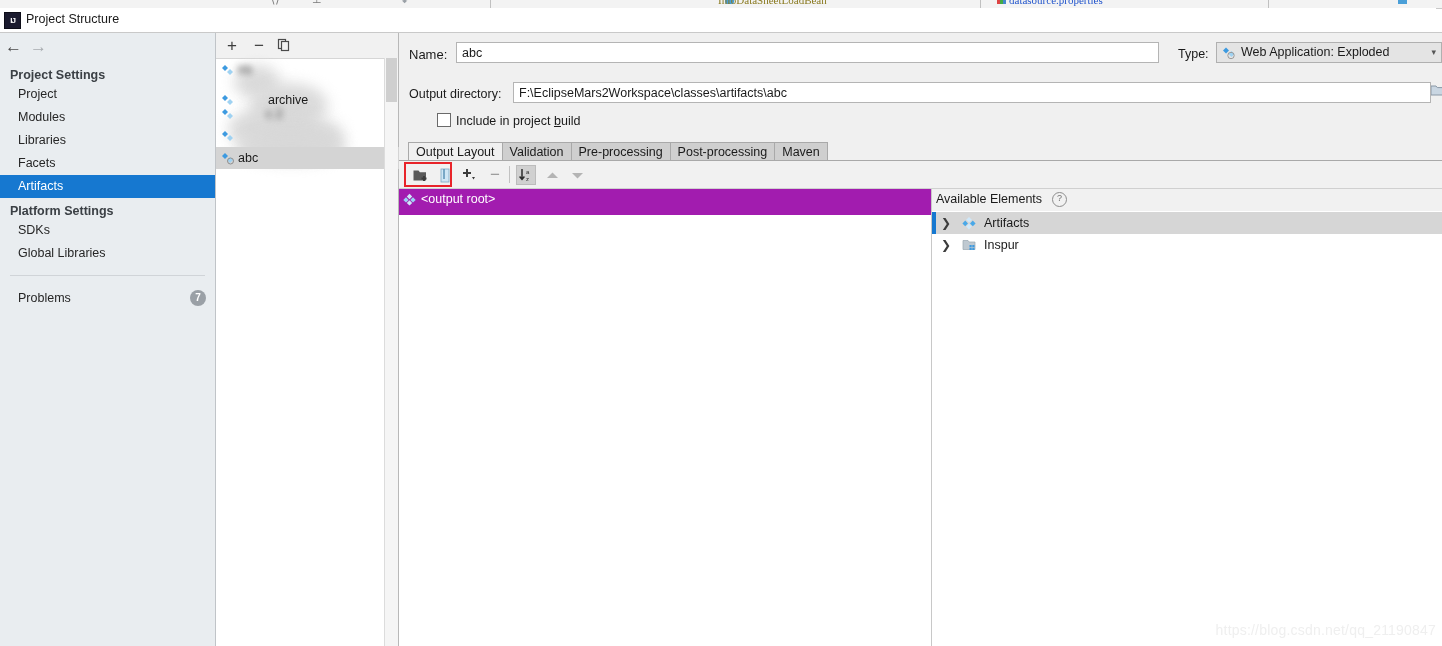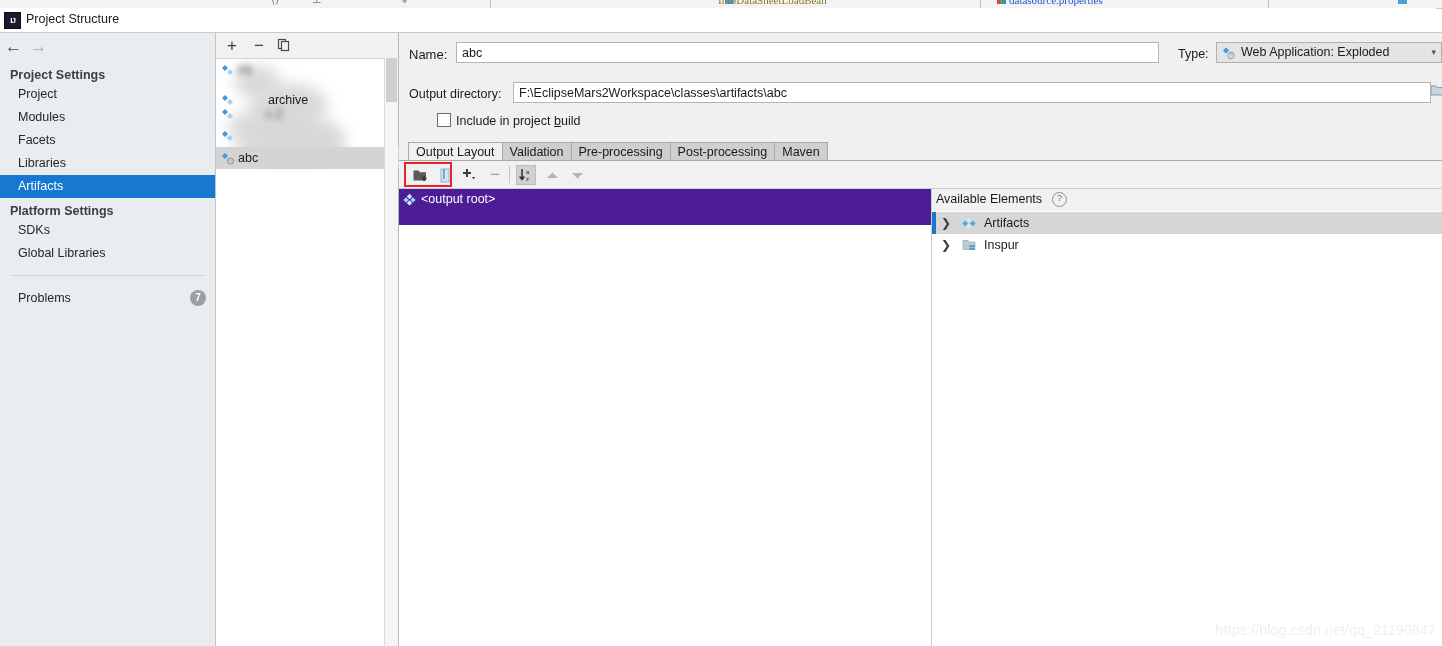--- a/index.html
+++ b/index.html
@@ -89,21 +89,21 @@
 
   
   .lay-toolbar{position:absolute;left:0;top:128px;width:1043px;height:27px;background:#f1f1f1;border-bottom:1px solid #d0d0d0;}
   .lt-btn{position:absolute;top:4px;height:20px;display:flex;align-items:center;justify-content:center;color:#3c3c3c;cursor:default;}
   .redbox{position:absolute;left:5px;top:1px;width:48px;height:25px;border:2px solid #e8242a;box-sizing:border-box;}
   .lt-sep{position:absolute;top:5px;width:1px;height:17px;background:#c2c2c2;}
 
   
   .layout-area{position:absolute;left:0;top:156px;width:1043px;height:470px;}
   .tree-left{position:absolute;left:0;top:0;width:532px;height:470px;background:#ffffff;border-right:1px solid #c8c8c8;}
-  .outroot{position:relative;height:36px;line-height:21px;background:#4c1d95;color:#ffffff;font-size:12.5px;padding-left:22px;}
+  .outroot{position:relative;height:26px;line-height:21px;background:#a21caf;color:#ffffff;font-size:12.5px;padding-left:22px;}
   .outroot-ico{position:absolute;left:4px;top:4px;width:13px;height:13px;}
 
   .avail{position:absolute;left:533px;top:0;width:510px;height:470px;background:#ffffff;}
   .avail-hd{position:relative;height:22px;background:#f1f1f1;border-bottom:1px solid #ffffff;}
   .avail-hd-txt{position:absolute;left:4px;top:3px;font-size:12.5px;color:#1a1a1a;}
   .help-ico{position:absolute;left:120px;top:3px;width:13px;height:13px;border:1px solid #8d8d8d;border-radius:50%;
             color:#707070;font-size:9px;line-height:11px;text-align:center;}
   .av-row{position:relative;height:22px;line-height:22px;font-size:12.5px;color:#1a1a1a;padding-left:52px;}
   .av-row.hl{background:#d6d6d6;}
   .av-row.hl:before{content:"";position:absolute;left:0;top:0;width:4px;height:22px;background:#1678d0;}
@@ -143,22 +143,22 @@
 
   <div class="sidebar">
     <div class="nav-bar">
       <div class="nav-arrow back">←</div>
       <div class="nav-arrow fwd">→</div>
     </div>
 
     <div class="side-group">Project Settings</div>
     <div class="side-item">Project</div>
     <div class="side-item">Modules</div>
+    <div class="side-item">Libraries</div>
     <div class="side-item">Facets</div>
-    <div class="side-item">Libraries</div>
     <div class="side-item sel">Artifacts</div>
 
     <div class="side-group">Platform Settings</div>
     <div class="side-item">SDKs</div>
     <div class="side-item">Global Libraries</div>
 
     <div class="side-div"></div>
     <div class="side-problems">
       <span>Problems</span>
       <span class="badge">7</span>

